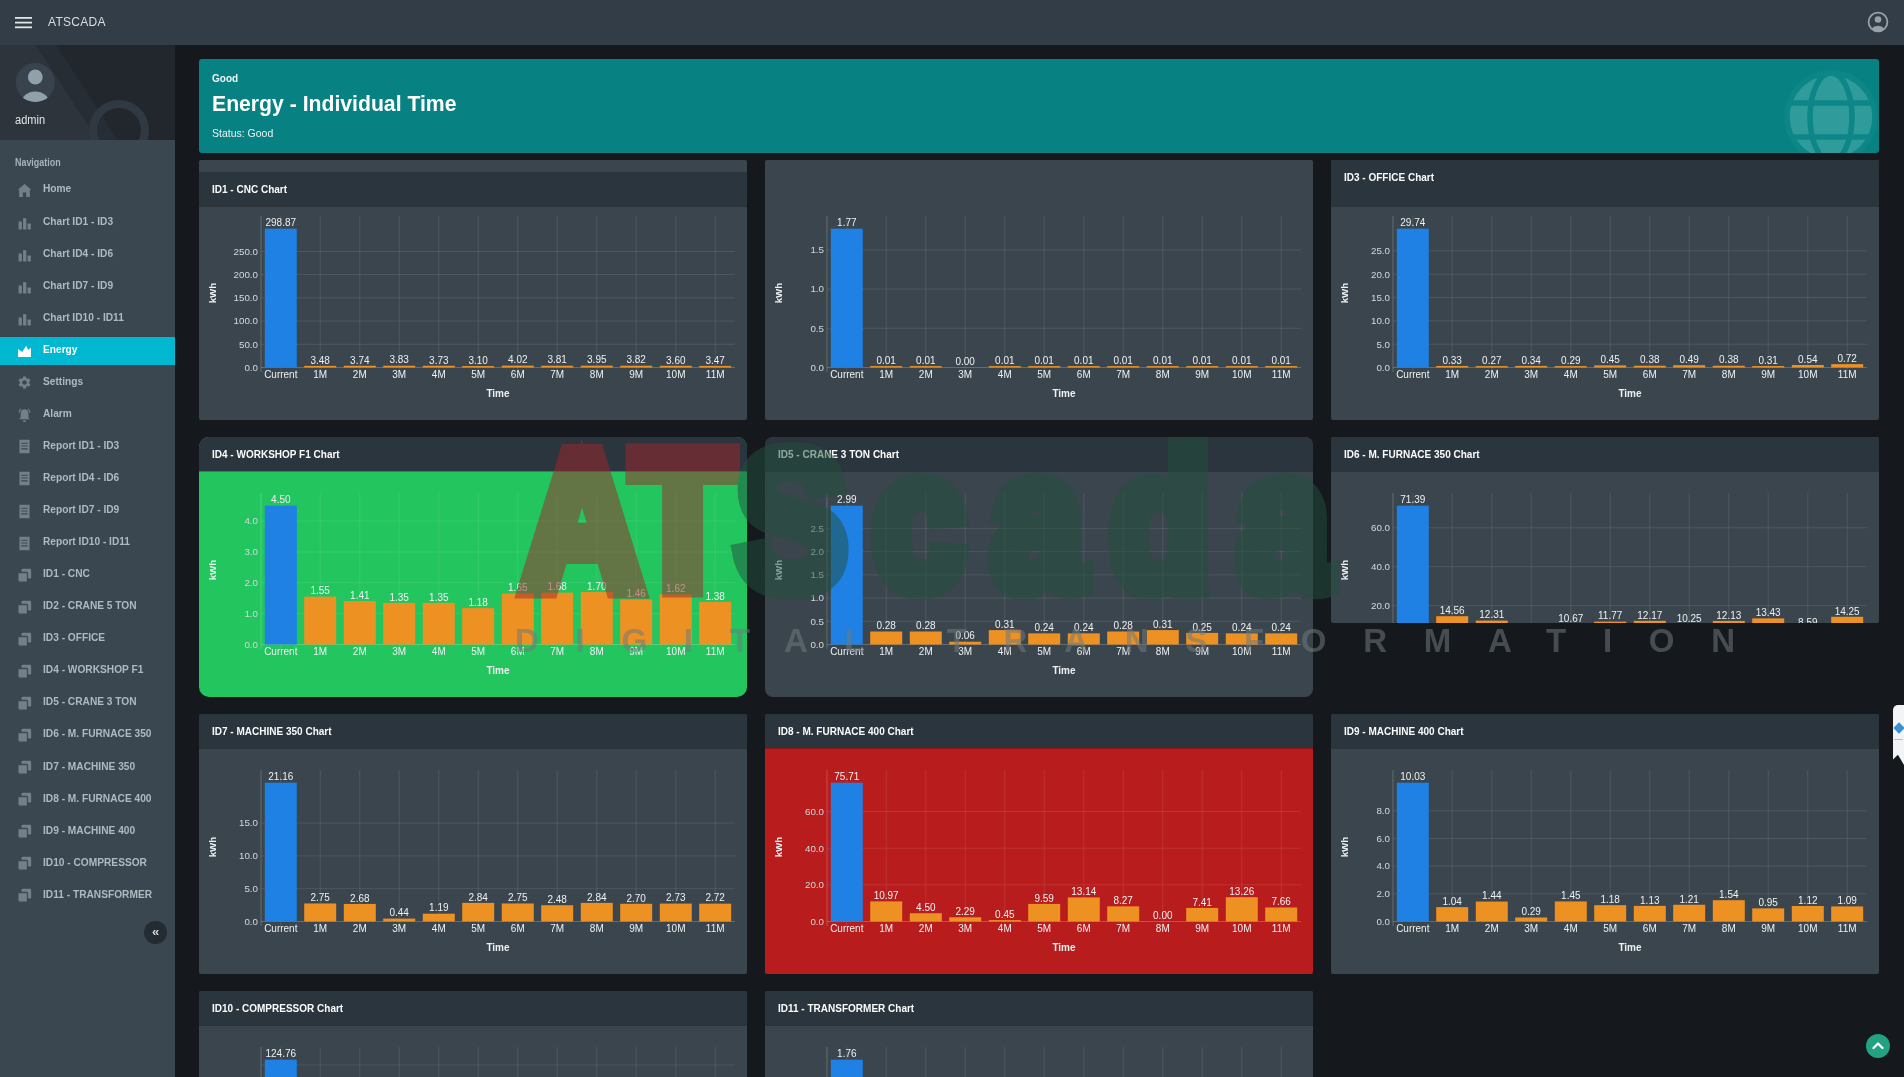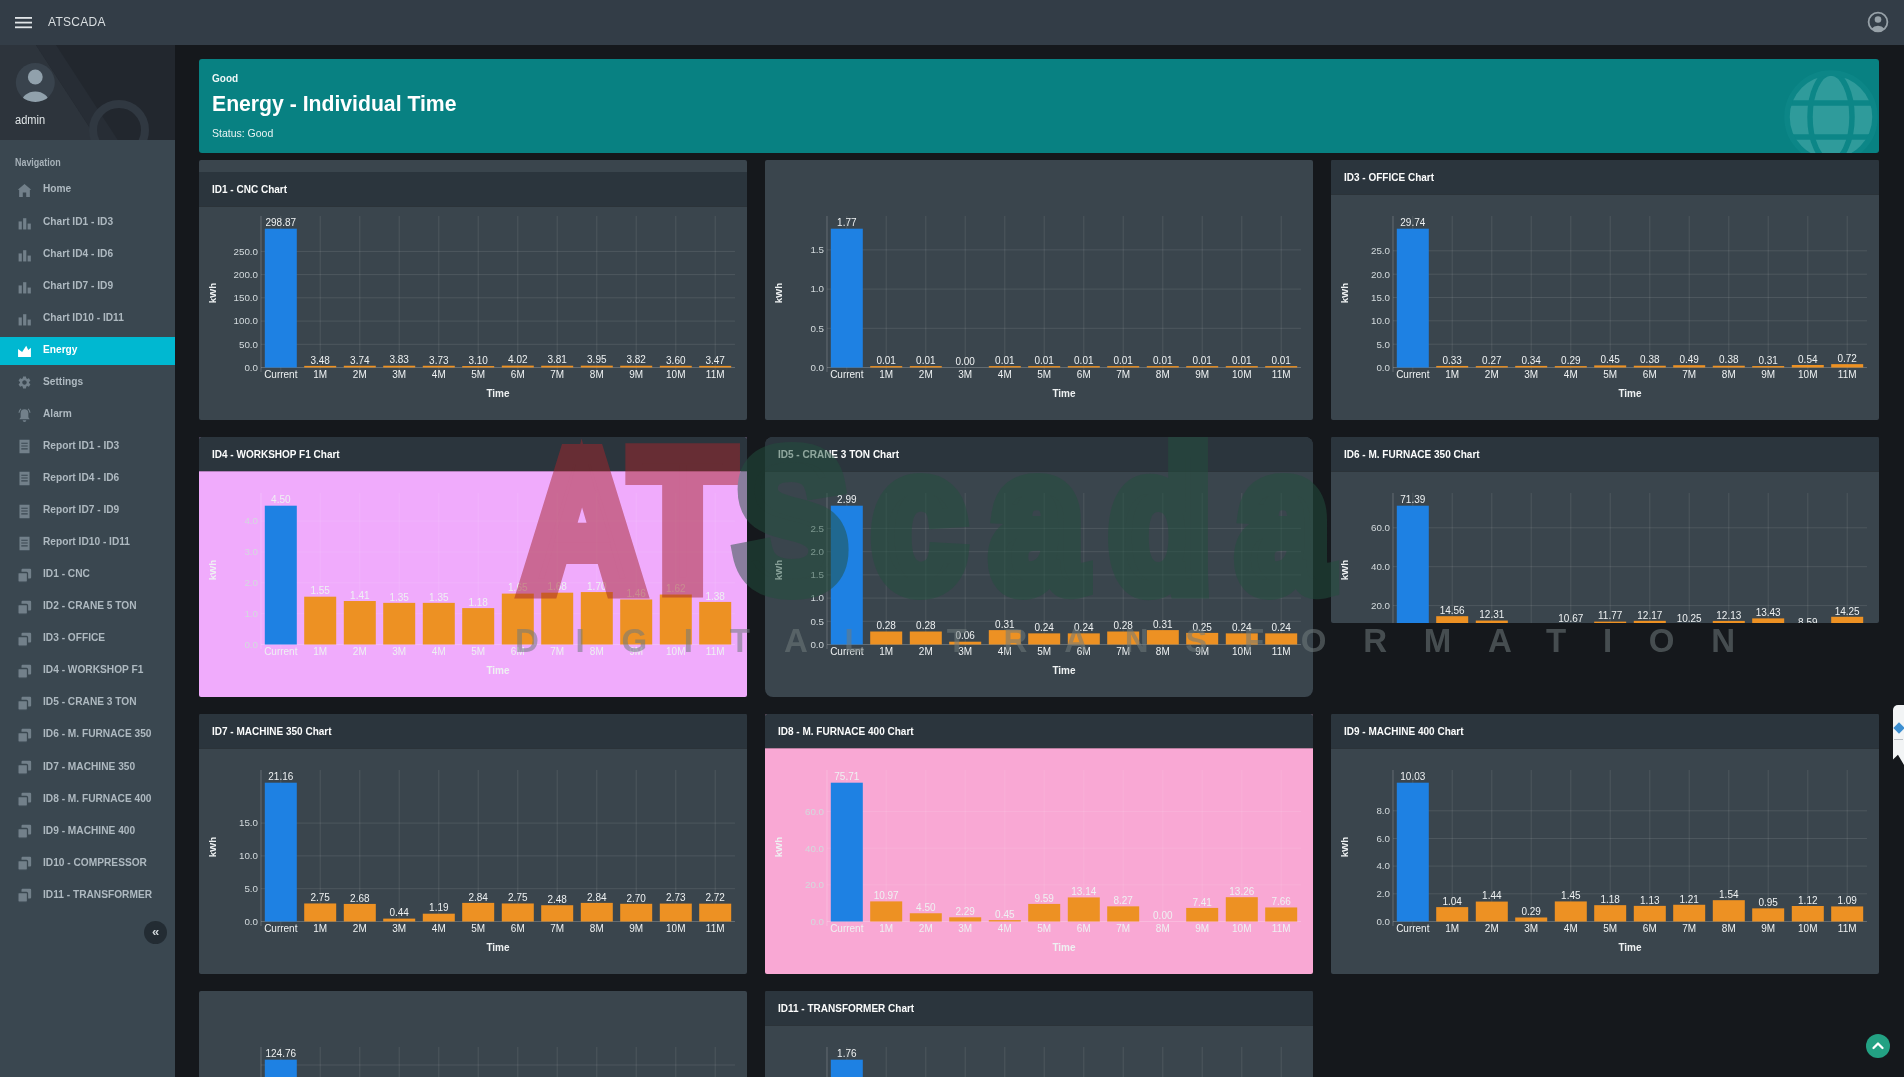--- a/index.html
+++ b/index.html
@@ -294,21 +294,21 @@
       <text x="358.2" y="170.5" font-size="10" fill="#eef1f2" text-anchor="middle" font-family="Liberation Sans, sans-serif">0.01</text>
       <text x="397.8" y="170.5" font-size="10" fill="#eef1f2" text-anchor="middle" font-family="Liberation Sans, sans-serif">0.01</text>
       <text x="437.2" y="170.5" font-size="10" fill="#eef1f2" text-anchor="middle" font-family="Liberation Sans, sans-serif">0.01</text>
       <text x="476.8" y="170.5" font-size="10" fill="#eef1f2" text-anchor="middle" font-family="Liberation Sans, sans-serif">0.01</text>
       <text x="516.2" y="170.5" font-size="10" fill="#eef1f2" text-anchor="middle" font-family="Liberation Sans, sans-serif">0.01</text>
       <text x="299.0" y="203.4" font-size="10" font-weight="bold" fill="#eef1f2" text-anchor="middle" font-family="Liberation Sans, sans-serif">Time</text>
       <text x="17.5" y="99" font-size="9.8" font-weight="bold" fill="#eef1f2" text-anchor="middle" font-family="Liberation Sans, sans-serif" transform="rotate(-90 17.5 99)">kWh</text>
     </svg>
   </div>
 <div style="position:absolute;left:1331.4px;top:160.0px;width:547.6px;height:259.5px;background:#3a454d;border-radius:2px;overflow:hidden">
-    <div style="position:absolute;left:0;top:0;width:100%;height:34px;background:#2b353d;box-shadow:0 1px 0 rgba(0,0,0,0.25)">
+    <div style="position:absolute;left:0;top:0;width:100%;height:46px;background:#2b353d;box-shadow:0 1px 0 rgba(0,0,0,0.25)">
       <div style="position:absolute;left:13px;top:0;line-height:34px;font-size:11.5px;font-weight:bold;color:#fbfcfc;white-space:nowrap;transform:scale(0.87,1);transform-origin:0 50%">ID3 - OFFICE Chart</div>
     </div>
     <svg width="547.6" height="225.5" viewBox="0 0 547.6 225.5" style="position:absolute;left:0;top:34px">
       <line x1="62.0" y1="150.2" x2="536.0" y2="150.2" stroke="rgba(255,255,255,0.10)" stroke-width="1"></line>
       <line x1="62.0" y1="126.8" x2="536.0" y2="126.8" stroke="rgba(255,255,255,0.10)" stroke-width="1"></line>
       <line x1="62.0" y1="103.5" x2="536.0" y2="103.5" stroke="rgba(255,255,255,0.10)" stroke-width="1"></line>
       <line x1="62.0" y1="80.2" x2="536.0" y2="80.2" stroke="rgba(255,255,255,0.10)" stroke-width="1"></line>
       <line x1="62.0" y1="56.8" x2="536.0" y2="56.8" stroke="rgba(255,255,255,0.10)" stroke-width="1"></line>
       <line x1="81.8" y1="22.0" x2="81.8" y2="178.0" stroke="rgba(255,255,255,0.10)" stroke-width="1"></line>
       <line x1="121.2" y1="22.0" x2="121.2" y2="178.0" stroke="rgba(255,255,255,0.10)" stroke-width="1"></line>
@@ -363,21 +363,21 @@
       <text x="318.8" y="169.5" font-size="10" fill="#eef1f2" text-anchor="middle" font-family="Liberation Sans, sans-serif">0.38</text>
       <text x="358.2" y="169.0" font-size="10" fill="#eef1f2" text-anchor="middle" font-family="Liberation Sans, sans-serif">0.49</text>
       <text x="397.8" y="169.5" font-size="10" fill="#eef1f2" text-anchor="middle" font-family="Liberation Sans, sans-serif">0.38</text>
       <text x="437.2" y="169.9" font-size="10" fill="#eef1f2" text-anchor="middle" font-family="Liberation Sans, sans-serif">0.31</text>
       <text x="476.8" y="168.8" font-size="10" fill="#eef1f2" text-anchor="middle" font-family="Liberation Sans, sans-serif">0.54</text>
       <text x="516.2" y="167.9" font-size="10" fill="#eef1f2" text-anchor="middle" font-family="Liberation Sans, sans-serif">0.72</text>
       <text x="299.0" y="203.4" font-size="10" font-weight="bold" fill="#eef1f2" text-anchor="middle" font-family="Liberation Sans, sans-serif">Time</text>
       <text x="17.5" y="99" font-size="9.8" font-weight="bold" fill="#eef1f2" text-anchor="middle" font-family="Liberation Sans, sans-serif" transform="rotate(-90 17.5 99)">kWh</text>
     </svg>
   </div>
-<div style="position:absolute;left:199.0px;top:437.0px;width:547.6px;height:259.5px;background:#f0abfc;border-radius:2px;overflow:hidden">
+<div style="position:absolute;left:199.0px;top:437.0px;width:547.6px;height:259.5px;background:#22c55e;border-radius:10px;overflow:hidden">
     <div style="position:absolute;left:0;top:0;width:100%;height:34px;background:#2b353d;box-shadow:0 1px 0 rgba(0,0,0,0.25)">
       <div style="position:absolute;left:13px;top:0;line-height:34px;font-size:11.5px;font-weight:bold;color:#fbfcfc;white-space:nowrap;transform:scale(0.87,1);transform-origin:0 50%">ID4 - WORKSHOP F1 Chart</div>
     </div>
     <svg width="547.6" height="225.5" viewBox="0 0 547.6 225.5" style="position:absolute;left:0;top:34px">
       <line x1="62.0" y1="142.7" x2="536.0" y2="142.7" stroke="rgba(255,255,255,0.10)" stroke-width="1"></line>
       <line x1="62.0" y1="111.8" x2="536.0" y2="111.8" stroke="rgba(255,255,255,0.10)" stroke-width="1"></line>
       <line x1="62.0" y1="81.0" x2="536.0" y2="81.0" stroke="rgba(255,255,255,0.10)" stroke-width="1"></line>
       <line x1="62.0" y1="50.1" x2="536.0" y2="50.1" stroke="rgba(255,255,255,0.10)" stroke-width="1"></line>
       <line x1="81.8" y1="22.0" x2="81.8" y2="178.0" stroke="rgba(255,255,255,0.10)" stroke-width="1"></line>
       <line x1="121.2" y1="22.0" x2="121.2" y2="178.0" stroke="rgba(255,255,255,0.10)" stroke-width="1"></line>
@@ -632,21 +632,21 @@
       <text x="318.8" y="153.3" font-size="10" fill="#eef1f2" text-anchor="middle" font-family="Liberation Sans, sans-serif">2.75</text>
       <text x="358.2" y="155.0" font-size="10" fill="#eef1f2" text-anchor="middle" font-family="Liberation Sans, sans-serif">2.48</text>
       <text x="397.8" y="152.7" font-size="10" fill="#eef1f2" text-anchor="middle" font-family="Liberation Sans, sans-serif">2.84</text>
       <text x="437.2" y="153.6" font-size="10" fill="#eef1f2" text-anchor="middle" font-family="Liberation Sans, sans-serif">2.70</text>
       <text x="476.8" y="153.4" font-size="10" fill="#eef1f2" text-anchor="middle" font-family="Liberation Sans, sans-serif">2.73</text>
       <text x="516.2" y="153.5" font-size="10" fill="#eef1f2" text-anchor="middle" font-family="Liberation Sans, sans-serif">2.72</text>
       <text x="299.0" y="203.4" font-size="10" font-weight="bold" fill="#eef1f2" text-anchor="middle" font-family="Liberation Sans, sans-serif">Time</text>
       <text x="17.5" y="99" font-size="9.8" font-weight="bold" fill="#eef1f2" text-anchor="middle" font-family="Liberation Sans, sans-serif" transform="rotate(-90 17.5 99)">kWh</text>
     </svg>
   </div>
-<div style="position:absolute;left:765.2px;top:714.0px;width:547.6px;height:259.5px;background:#f9a8d4;border-radius:2px;overflow:hidden">
+<div style="position:absolute;left:765.2px;top:714.0px;width:547.6px;height:259.5px;background:#b91c1c;border-radius:2px;overflow:hidden">
     <div style="position:absolute;left:0;top:0;width:100%;height:34px;background:#2b353d;box-shadow:0 1px 0 rgba(0,0,0,0.25)">
       <div style="position:absolute;left:13px;top:0;line-height:34px;font-size:11.5px;font-weight:bold;color:#fbfcfc;white-space:nowrap;transform:scale(0.87,1);transform-origin:0 50%">ID8 - M. FURNACE 400 Chart</div>
     </div>
     <svg width="547.6" height="225.5" viewBox="0 0 547.6 225.5" style="position:absolute;left:0;top:34px">
       <line x1="62.0" y1="136.8" x2="536.0" y2="136.8" stroke="rgba(255,255,255,0.10)" stroke-width="1"></line>
       <line x1="62.0" y1="100.2" x2="536.0" y2="100.2" stroke="rgba(255,255,255,0.10)" stroke-width="1"></line>
       <line x1="62.0" y1="63.5" x2="536.0" y2="63.5" stroke="rgba(255,255,255,0.10)" stroke-width="1"></line>
       <line x1="81.8" y1="22.0" x2="81.8" y2="178.0" stroke="rgba(255,255,255,0.10)" stroke-width="1"></line>
       <line x1="121.2" y1="22.0" x2="121.2" y2="178.0" stroke="rgba(255,255,255,0.10)" stroke-width="1"></line>
       <line x1="160.8" y1="22.0" x2="160.8" y2="178.0" stroke="rgba(255,255,255,0.10)" stroke-width="1"></line>
@@ -766,20 +766,23 @@
       <text x="358.2" y="154.6" font-size="10" fill="#eef1f2" text-anchor="middle" font-family="Liberation Sans, sans-serif">1.21</text>
       <text x="397.8" y="150.0" font-size="10" fill="#eef1f2" text-anchor="middle" font-family="Liberation Sans, sans-serif">1.54</text>
       <text x="437.2" y="158.2" font-size="10" fill="#eef1f2" text-anchor="middle" font-family="Liberation Sans, sans-serif">0.95</text>
       <text x="476.8" y="155.8" font-size="10" fill="#eef1f2" text-anchor="middle" font-family="Liberation Sans, sans-serif">1.12</text>
       <text x="516.2" y="156.2" font-size="10" fill="#eef1f2" text-anchor="middle" font-family="Liberation Sans, sans-serif">1.09</text>
       <text x="299.0" y="203.4" font-size="10" font-weight="bold" fill="#eef1f2" text-anchor="middle" font-family="Liberation Sans, sans-serif">Time</text>
       <text x="17.5" y="99" font-size="9.8" font-weight="bold" fill="#eef1f2" text-anchor="middle" font-family="Liberation Sans, sans-serif" transform="rotate(-90 17.5 99)">kWh</text>
     </svg>
   </div>
 <div style="position:absolute;left:199.0px;top:991.0px;width:547.6px;height:259.5px;background:#3a454d;border-radius:2px;overflow:hidden">
+    <div style="position:absolute;left:0;top:0;width:100%;height:34px;background:#2b353d;box-shadow:0 1px 0 rgba(0,0,0,0.25)">
+      <div style="position:absolute;left:13px;top:0;line-height:34px;font-size:11.5px;font-weight:bold;color:#fbfcfc;white-space:nowrap;transform:scale(0.87,1);transform-origin:0 50%">ID10 - COMPRESSOR Chart</div>
+    </div>
     <svg width="547.6" height="225.5" viewBox="0 0 547.6 225.5" style="position:absolute;left:0;top:34px">
       <line x1="62.0" y1="151.2" x2="536.0" y2="151.2" stroke="rgba(255,255,255,0.10)" stroke-width="1"></line>
       <line x1="62.0" y1="129.0" x2="536.0" y2="129.0" stroke="rgba(255,255,255,0.10)" stroke-width="1"></line>
       <line x1="62.0" y1="106.7" x2="536.0" y2="106.7" stroke="rgba(255,255,255,0.10)" stroke-width="1"></line>
       <line x1="62.0" y1="84.5" x2="536.0" y2="84.5" stroke="rgba(255,255,255,0.10)" stroke-width="1"></line>
       <line x1="62.0" y1="62.2" x2="536.0" y2="62.2" stroke="rgba(255,255,255,0.10)" stroke-width="1"></line>
       <line x1="62.0" y1="40.0" x2="536.0" y2="40.0" stroke="rgba(255,255,255,0.10)" stroke-width="1"></line>
       <line x1="81.8" y1="22.0" x2="81.8" y2="178.0" stroke="rgba(255,255,255,0.10)" stroke-width="1"></line>
       <line x1="121.2" y1="22.0" x2="121.2" y2="178.0" stroke="rgba(255,255,255,0.10)" stroke-width="1"></line>
       <line x1="160.8" y1="22.0" x2="160.8" y2="178.0" stroke="rgba(255,255,255,0.10)" stroke-width="1"></line>

